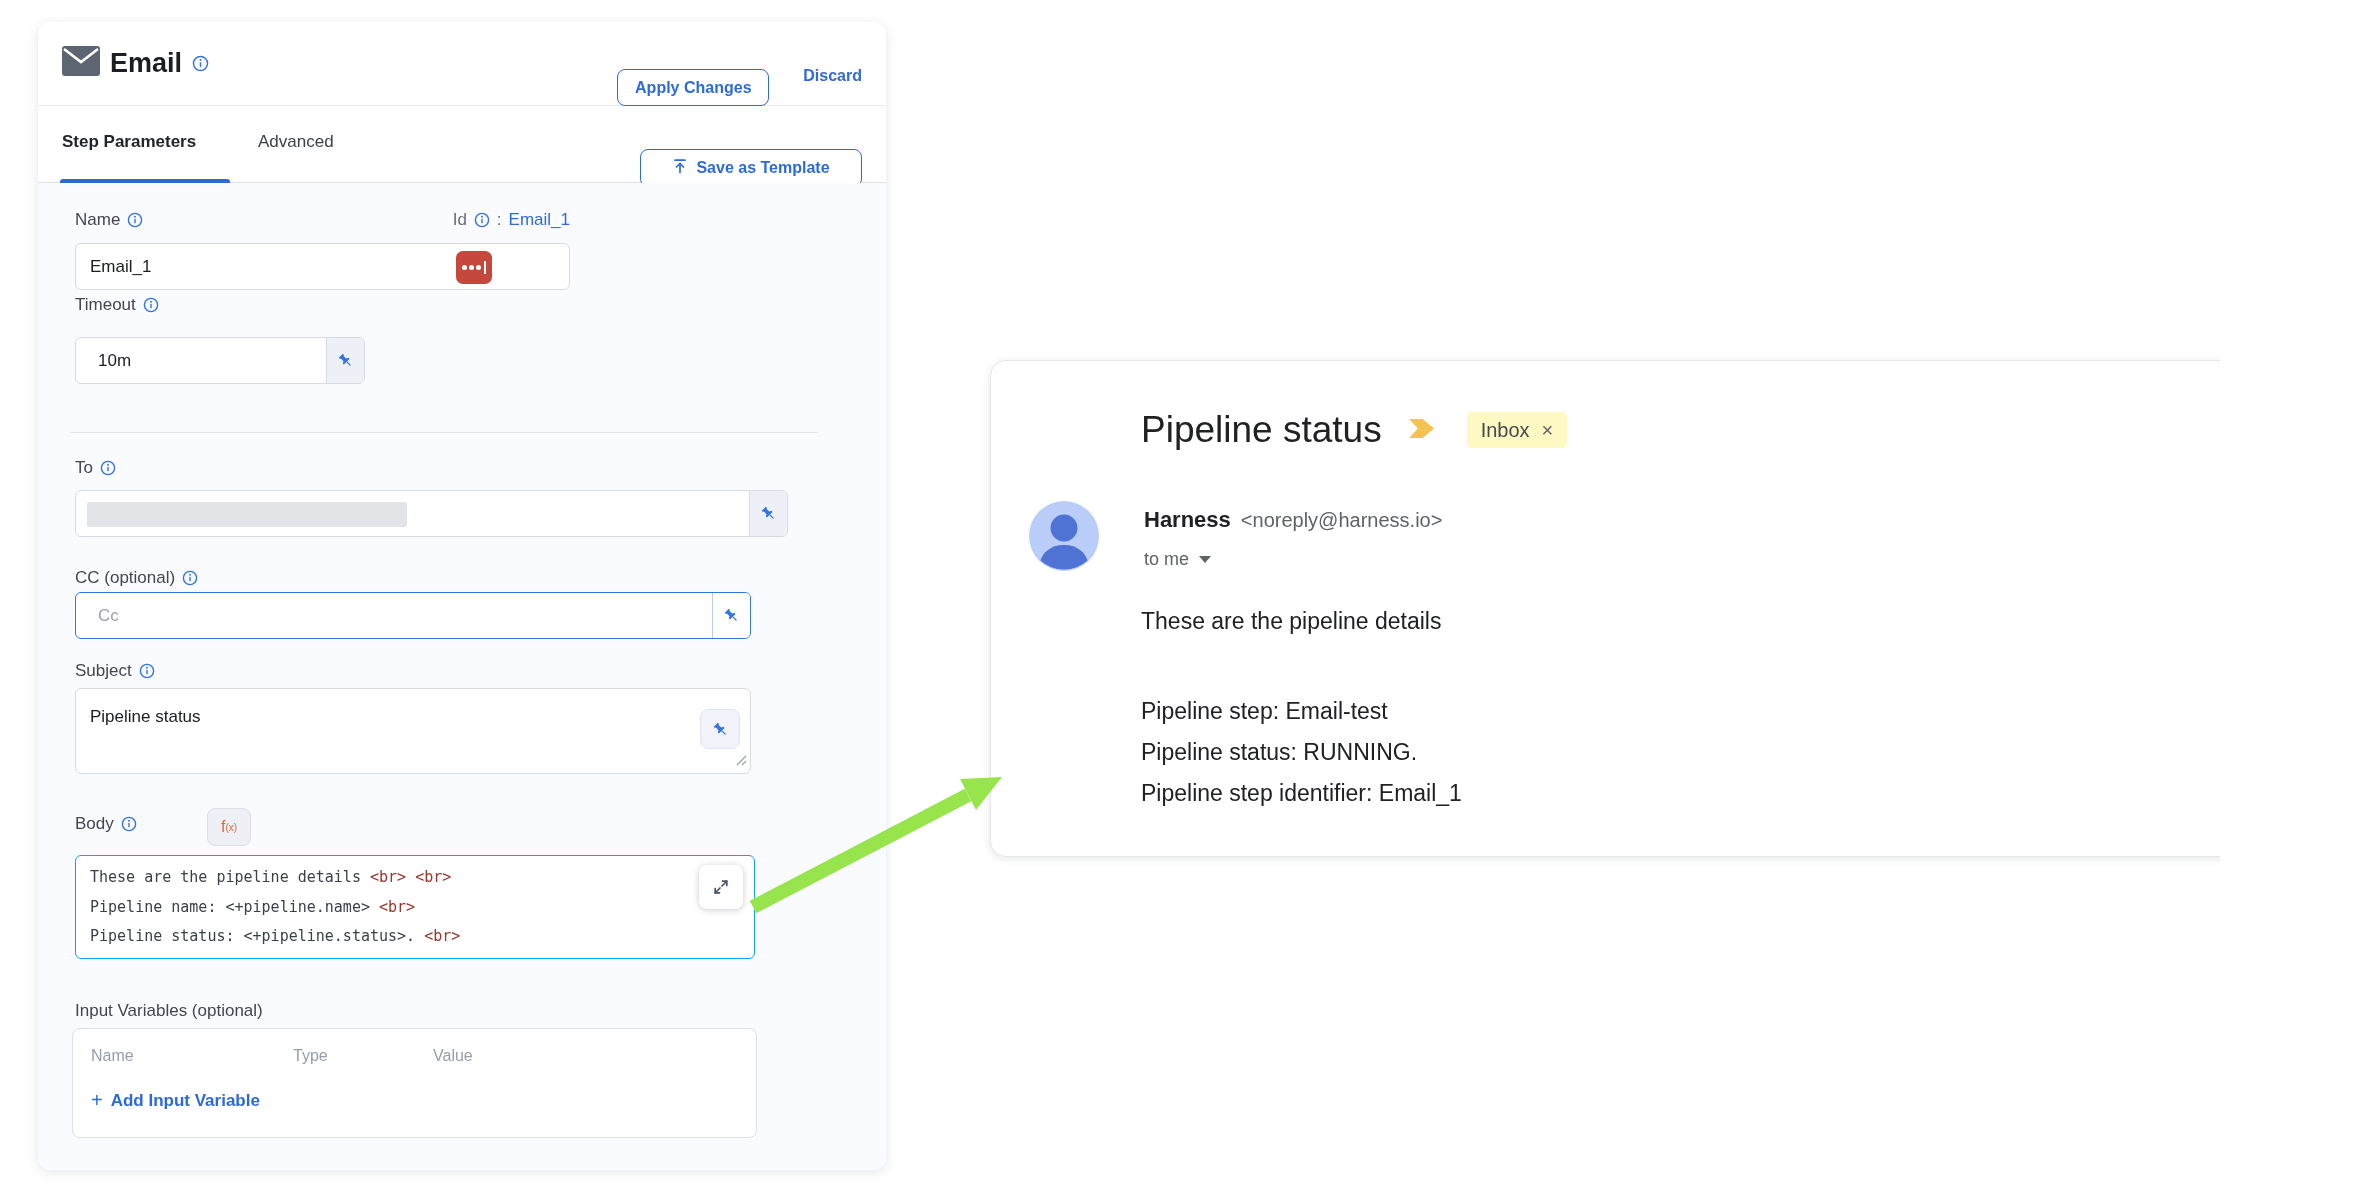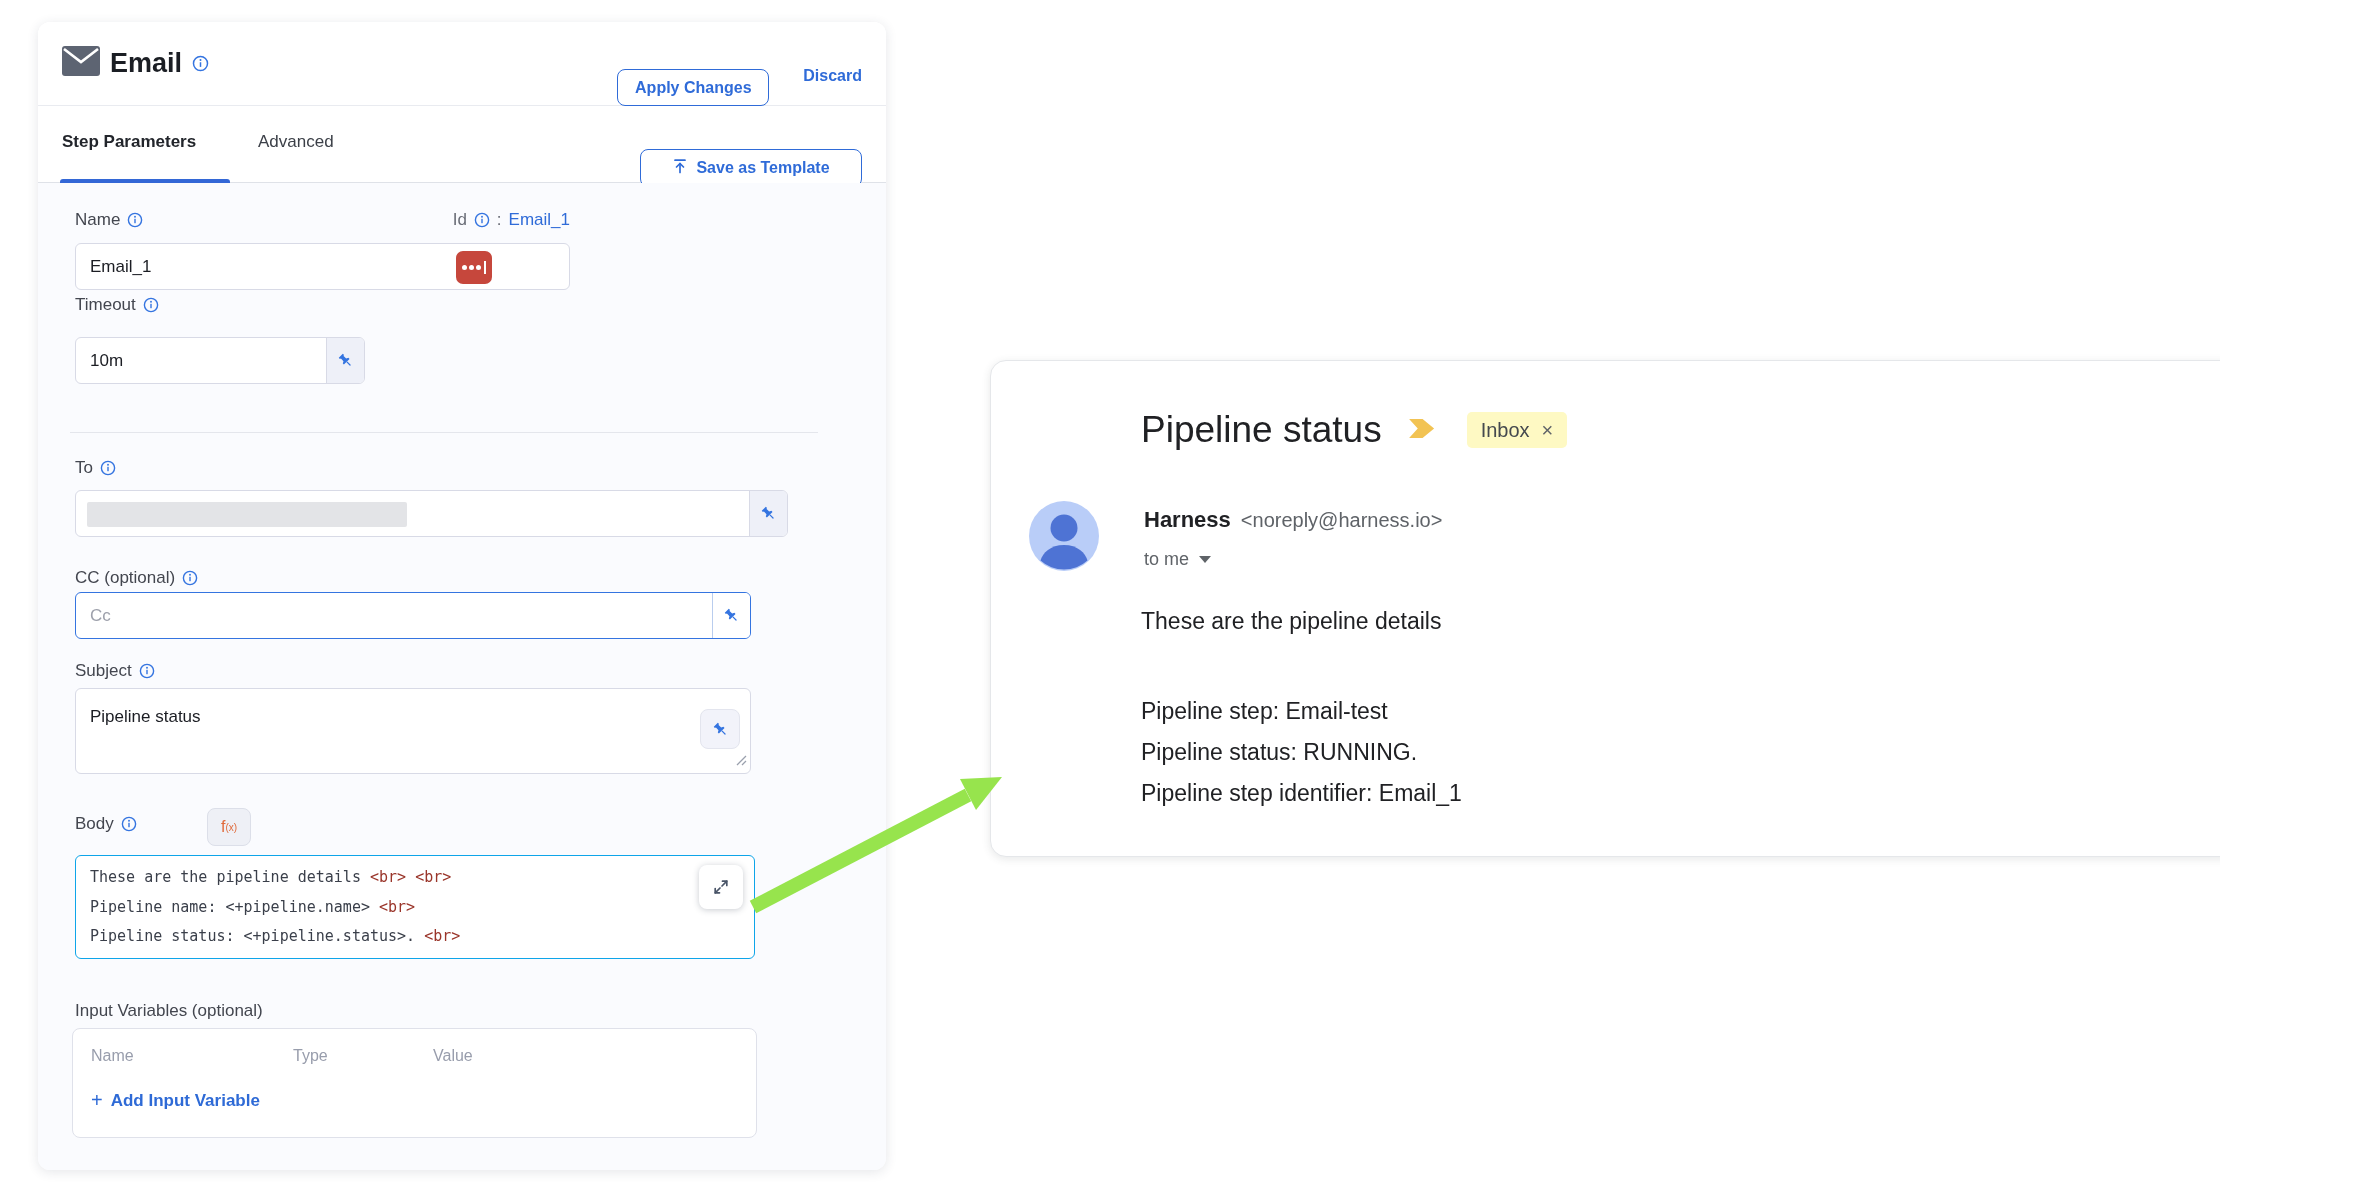--- a/index.html
+++ b/index.html
@@ -32,21 +32,21 @@
 
   .sp-content { position:absolute; left:0; top:161px; width:100%; height:987px;
     background:#fafbfe; border-radius:0 0 12px 12px; }
 
   .field-label { position:absolute; display:flex; align-items:center; gap:7px;
     font-size:17px; color:#43464f; }
   .info-icon { display:inline-flex; cursor:pointer; }
 
   .text-input { position:absolute; background:#fff; border:1px solid #d8dae6; border-radius:6px;
     font-size:17px; color:#1b1d23; display:flex; align-items:center; padding-left:14px; }
-  .with-pin { padding:0; overflow:hidden; }
+  .with-pin { padding:8px; overflow:hidden; }
   .pin-seg { position:absolute; right:0; top:0; height:100%; width:38px; background:#eef0f8;
     border-left:1px solid #d8dae6; display:flex; align-items:center; justify-content:center; cursor:pointer; }
   .input-inner { display:flex; align-items:center; padding-left:14px; height:100%; }
 
   .redacted { position:absolute; left:11px; top:11px; width:320px; height:25px; background:#e3e4e7; border-radius:2px; }
 
   .cc-input { border:1.5px solid #3474e0; }
   .cc-placeholder { color:#9da0ab; }
   .pin-seg-cc { background:#fff; border-left:1px solid #b9cdee; }
 

